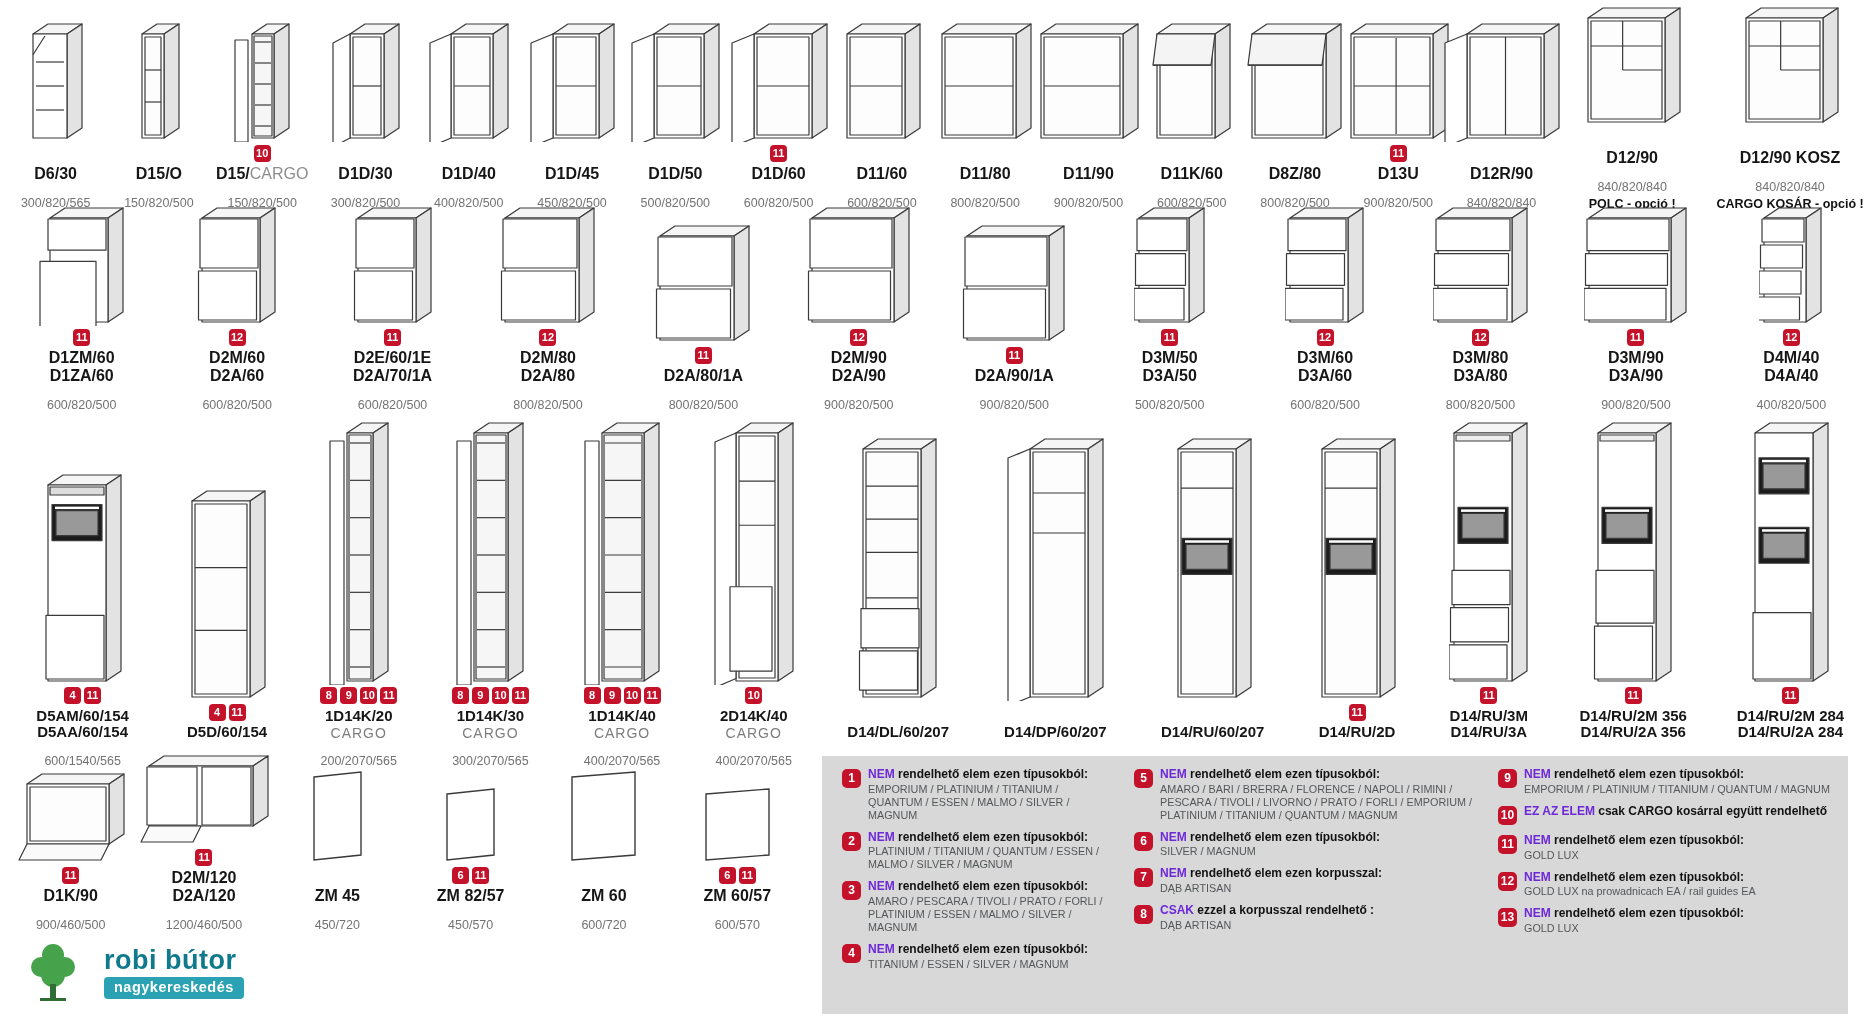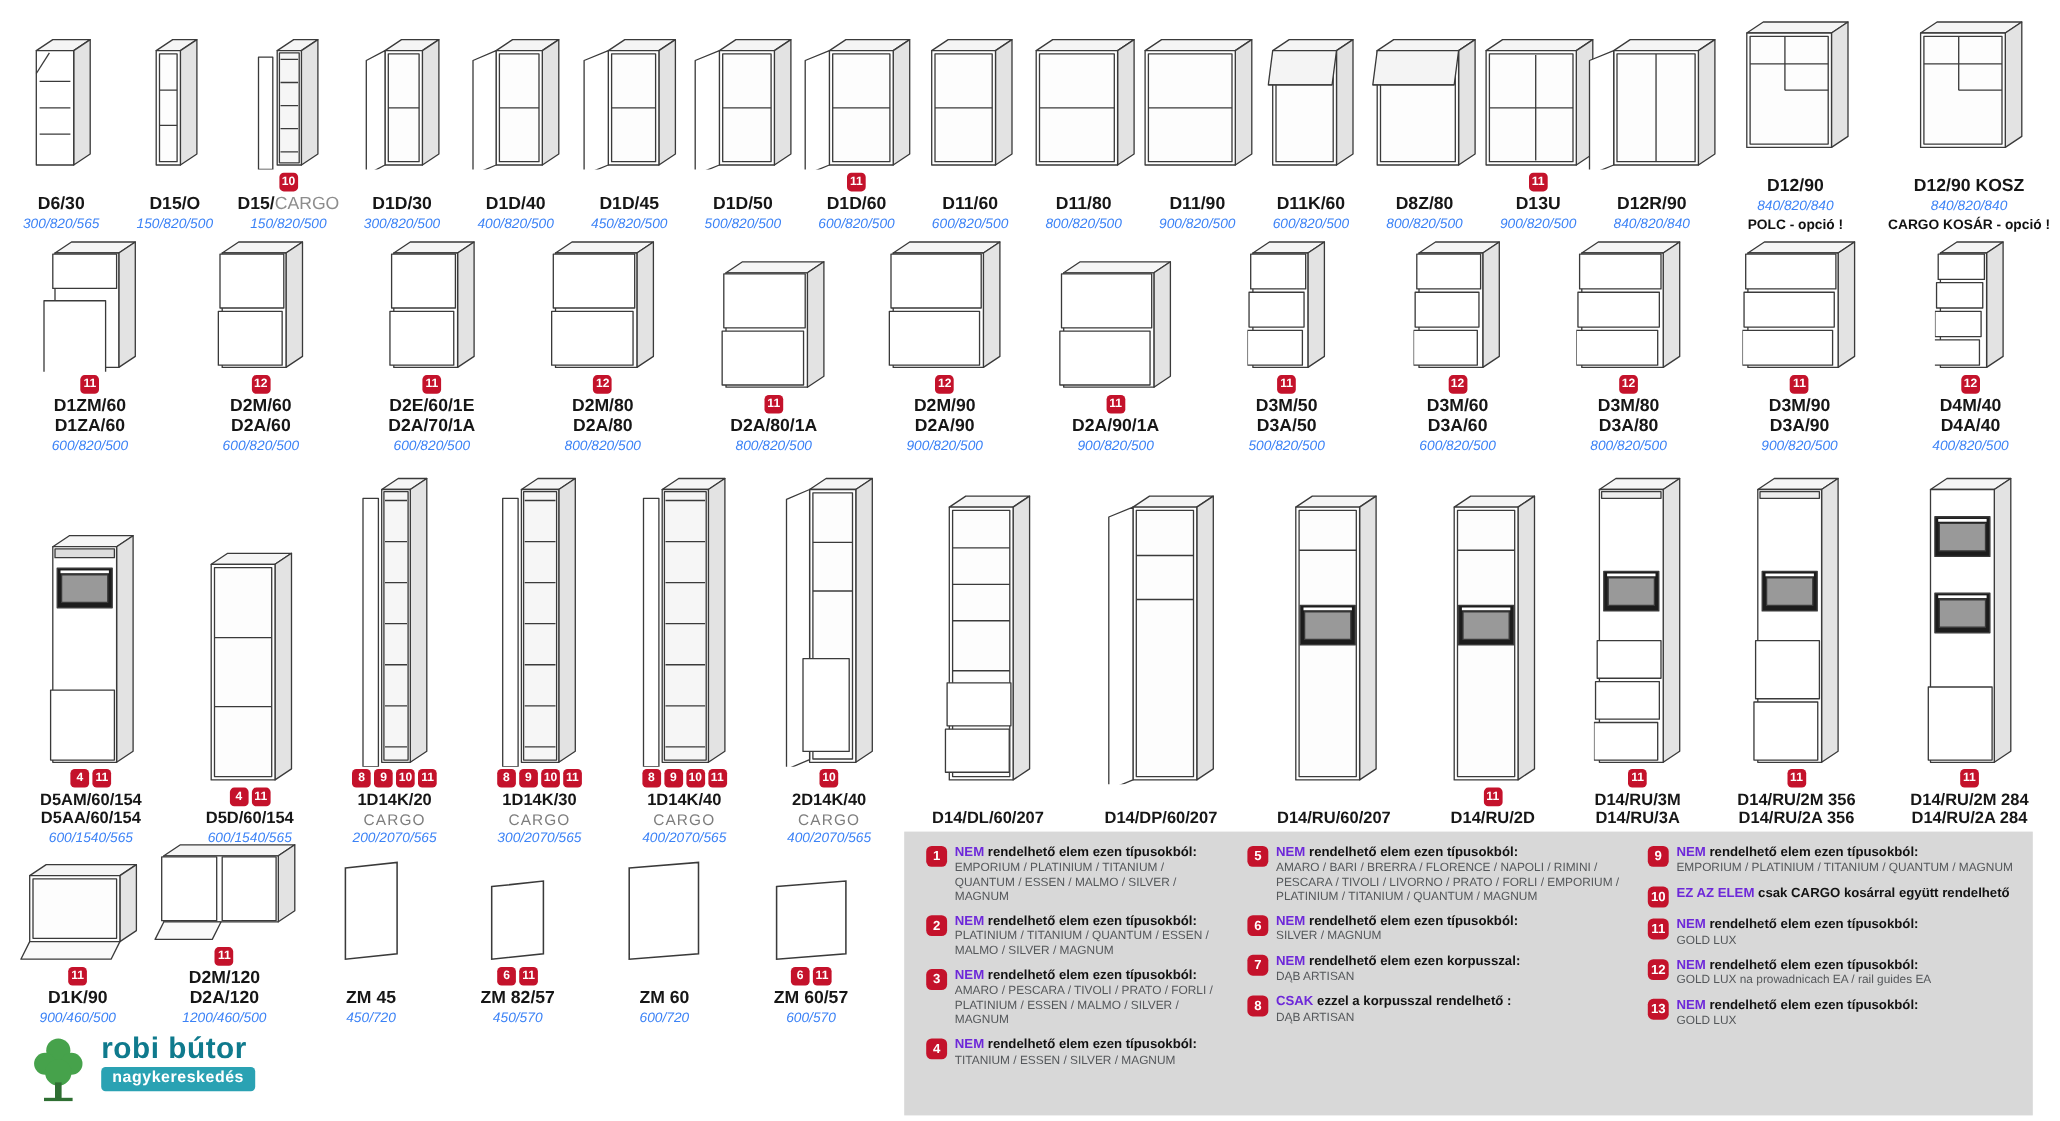--- a/index.html
+++ b/index.html
@@ -13,36 +13,36 @@
   .cell{flex:1 1 0;min-width:0;display:flex;flex-direction:column;align-items:center;
         justify-content:flex-end;text-align:center;padding:0 2px;}
   .draw{display:flex;align-items:flex-end;justify-content:center;}
   .badges{min-height:20px;display:flex;gap:3px;align-items:center;justify-content:center;margin:1px 0 2px;}
   .badge{background:#c4122b;color:#fff;font-weight:bold;font-size:11px;border-radius:4px;
          min-width:17px;height:17px;line-height:17px;padding:0 2px;box-sizing:border-box;text-align:center;}
   .code{font-weight:bold;font-size:16px;line-height:1.13;color:#161616;white-space:nowrap;}
   .code .lt{color:#8d8d8d;font-weight:400;}
   #row-tall .code{font-size:15px;}
   .sub{font-size:14px;color:#7d7d7d;letter-spacing:1px;line-height:1.2;}
-  .dims{font-size:12.5px;font-weight:500;color:#3b82f6;line-height:1.25;margin-top:1px;white-space:nowrap;font-style:italic;}
+  .dims{font-size:12.5px;font-weight:500;color:#737373;line-height:1.25;margin-top:13px;white-space:nowrap;}
   .note{font-size:12.5px;font-weight:bold;color:#111;white-space:nowrap;line-height:1.3;}
   
   .legend{position:absolute;left:822px;top:756px;width:1026px;height:258px;background:#d8d8d8;
           box-sizing:border-box;padding:12px 16px 10px 20px;display:flex;gap:24px;}
   .lgd-col{display:flex;flex-direction:column;gap:9px;}
   .lgd-col:nth-child(1){width:268px;}
   .lgd-col:nth-child(2){width:340px;}
   .lgd-col:nth-child(3){flex:1;}
   .lgd-item{display:flex;gap:7px;align-items:flex-start;}
   .lgd-badge{min-width:19px;height:19px;line-height:19px;font-size:12px;border-radius:5px;flex:0 0 auto;margin-top:1px;}
   .lgd-title{font-size:12px;font-weight:bold;color:#121212;line-height:1.15;}
   .lgd-title .red{color:#6d28d9;}
   .lgd-body{font-size:10.8px;color:#54575a;line-height:1.2;margin-top:1px;}
   
-  .logo{position:absolute;left:26px;top:940px;display:flex;gap:12px;}
+  .logo{position:absolute;left:26px;top:940px;display:flex;align-items:center;gap:24px;}
   .logo-text{display:flex;flex-direction:column;align-items:flex-start;gap:3px;}
   .logo-name{font-size:27px;font-weight:bold;color:#0f7a8d;letter-spacing:.5px;line-height:1;}
   .logo-sub{background:#2aa2b3;color:#fff;font-size:14.5px;font-weight:bold;border-radius:4px;
             padding:3px 10px 4px;letter-spacing:.5px;line-height:1;}
 </style>
 </head>
 <body>
 
 <div class="page">
 

